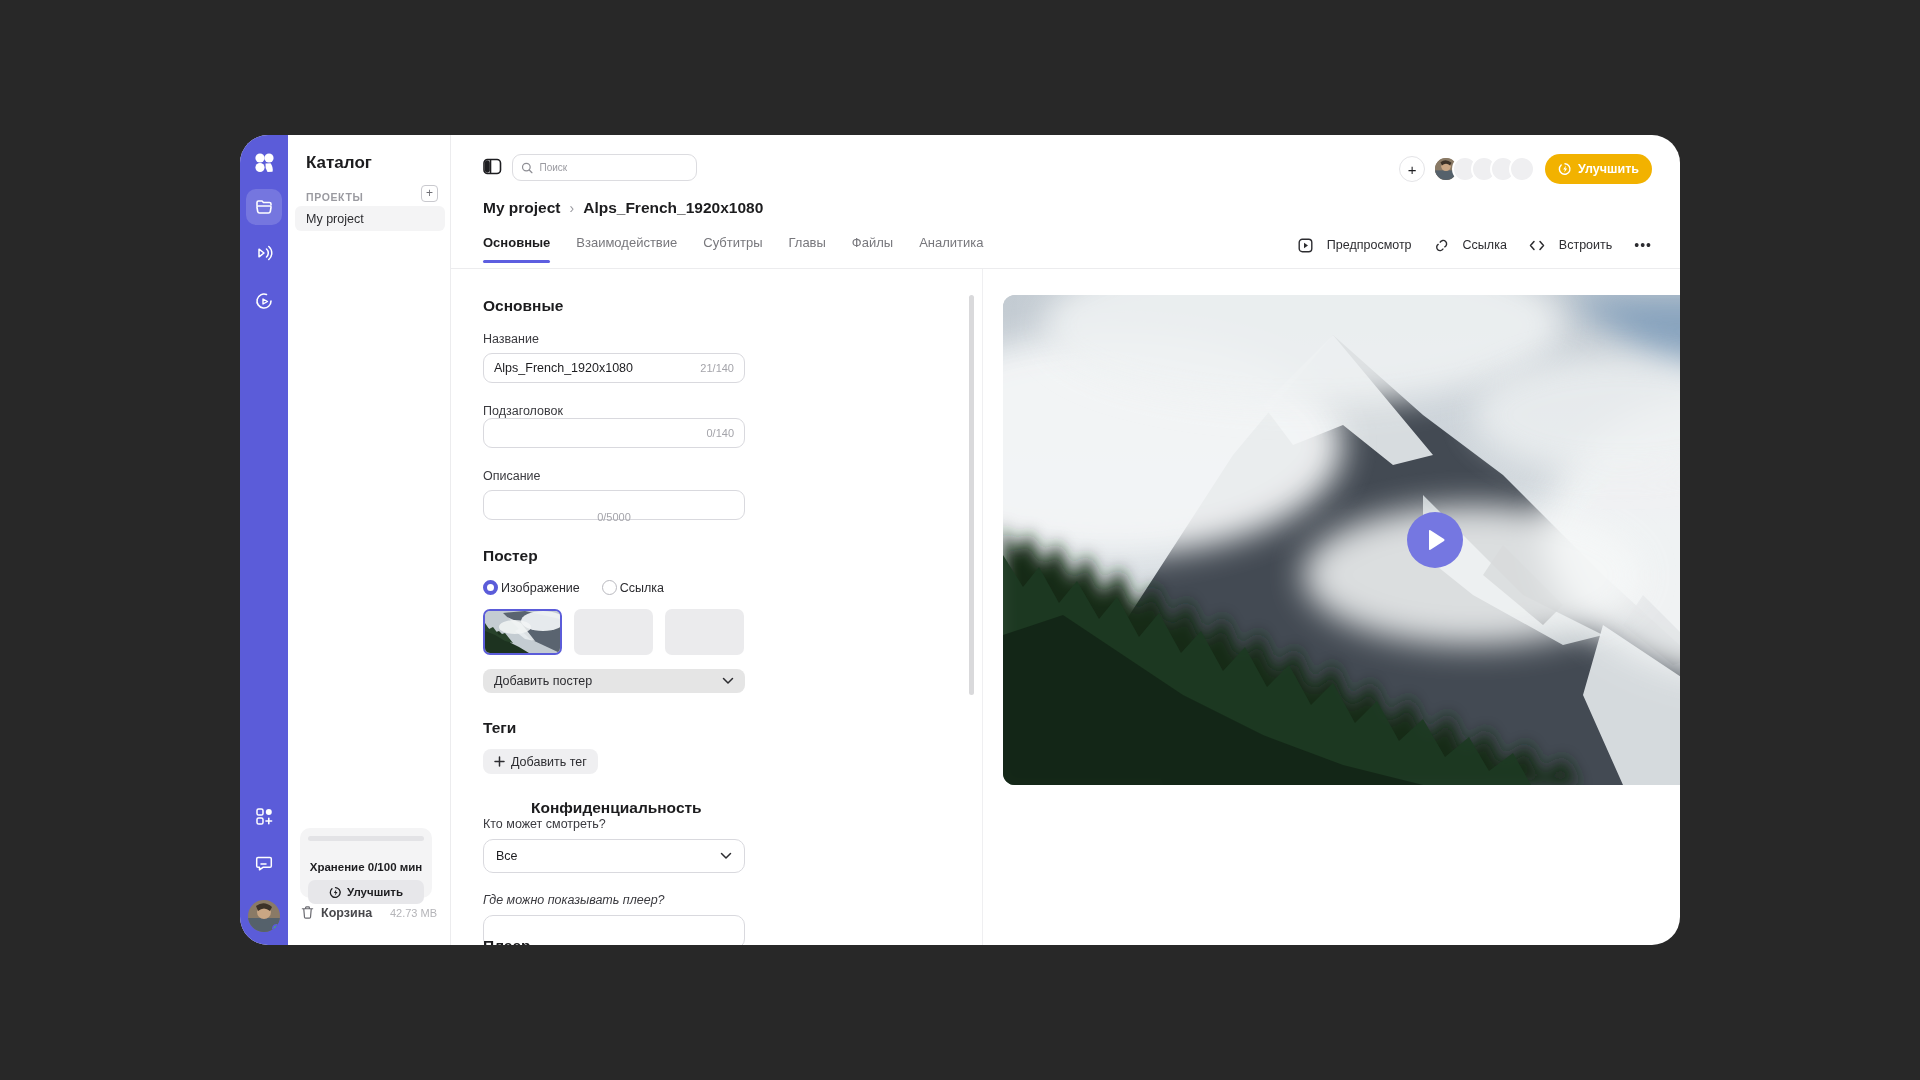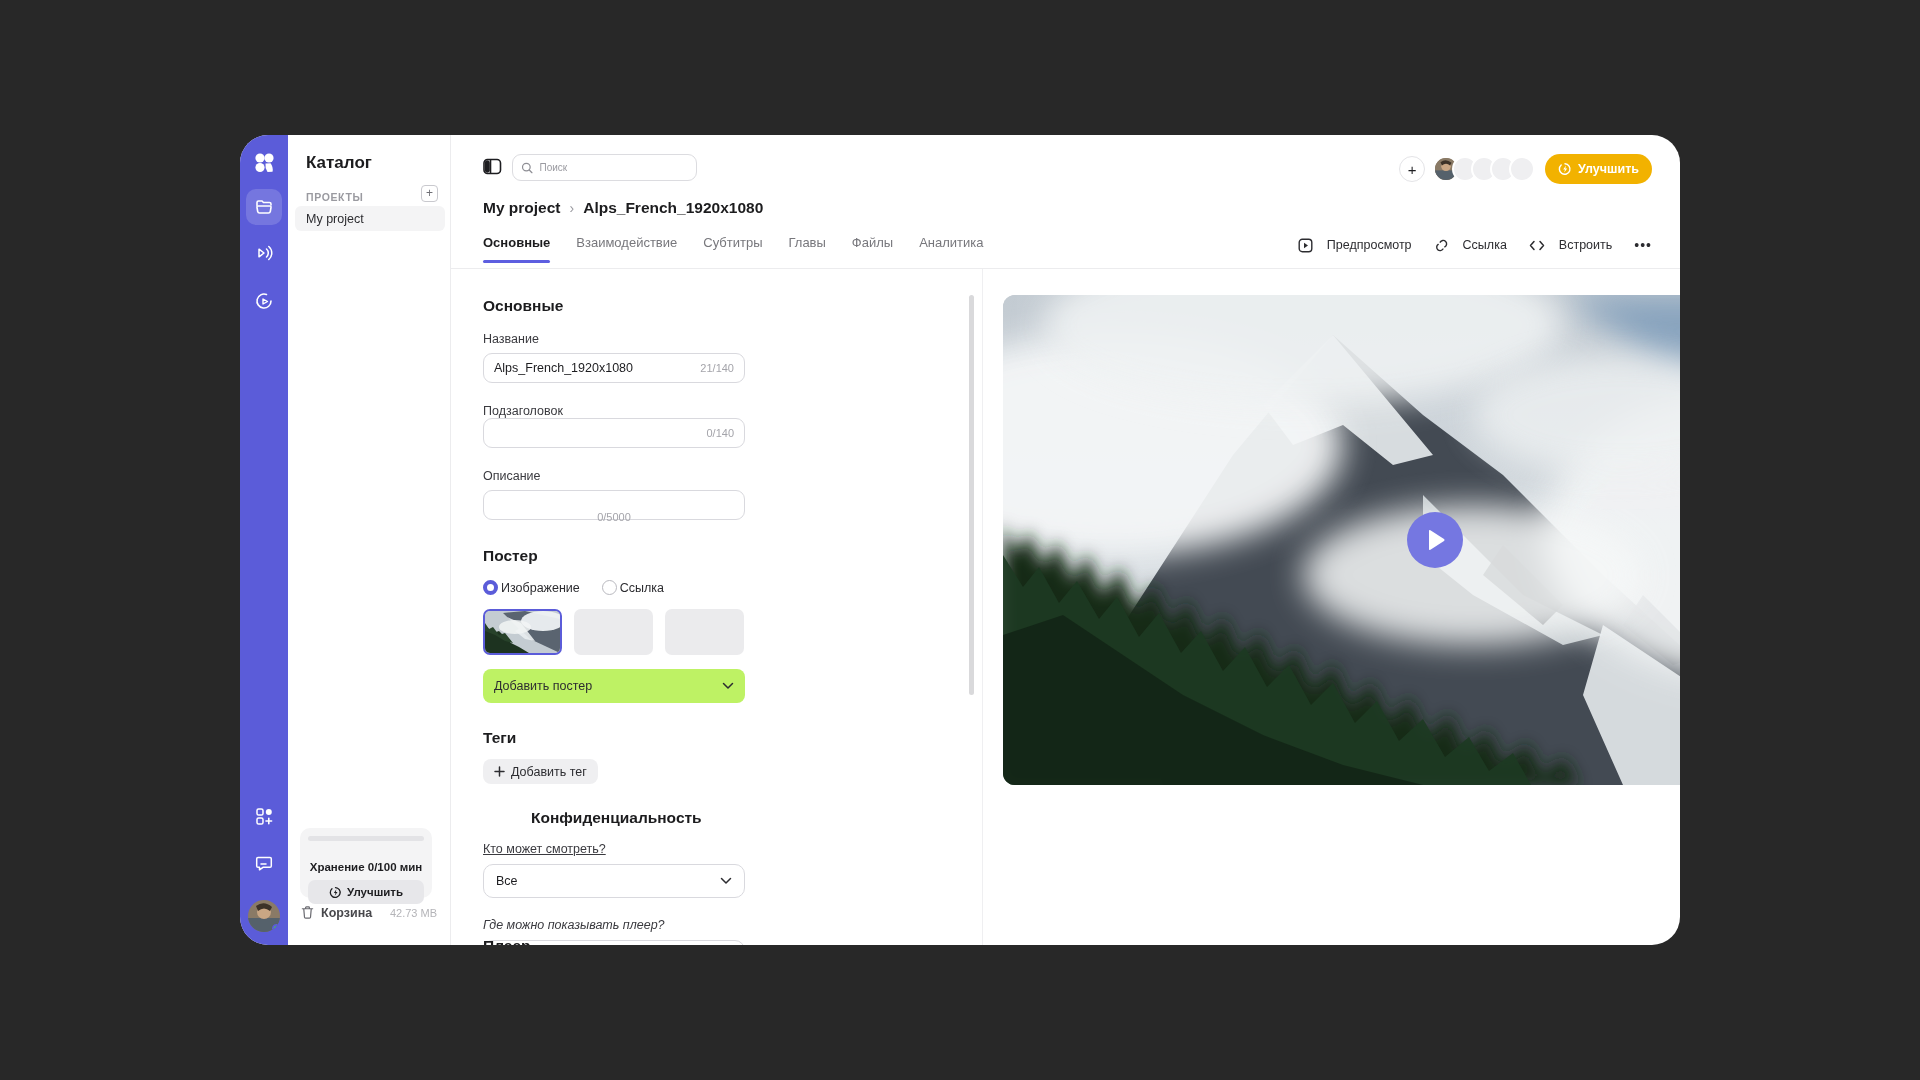--- a/index.html
+++ b/index.html
@@ -64,21 +64,21 @@
   .f-input input { border:none; outline:none; flex:1; min-width:0; font-size:12.5px; color:#1d1d20; font-family:inherit; }
   .f-counter { font-size:11px; color:#a4a4aa; white-space:nowrap; }
   .radio-row { display:flex; gap:22px; align-items:center; }
   .radio { display:flex; align-items:flex-end; gap:3px; font-size:12.5px; color:#2c2c30; cursor:pointer; }
   .rdot { width:15px; height:15px; border-radius:50%; }
   .rdot.on { background:#fff; border:4.5px solid #5b5cd9; }
   .rdot.off { background:#fff; border:1.5px solid #b9b9bf; }
   .thumbs { display:flex; gap:12px; }
   .thumb { width:79px; height:46px; border-radius:7px; background:#ebebed; cursor:pointer; }
   .thumb.sel { border:2px solid #5b5cd9; overflow:hidden; background:#cfd6da; }
-  .bar-select { width:262px; height:34px; background:#bef264; border-radius:8px; display:flex; align-items:center; padding:0 11px; font-size:12.5px; color:#2c2c30; cursor:pointer; }
+  .bar-select { width:262px; height:24px; background:#e5e5e5; border-radius:8px; display:flex; align-items:center; padding:0 11px; font-size:12.5px; color:#2c2c30; cursor:pointer; }
   .bar-select .chev { margin-left:auto; }
   .tag-chip { display:inline-flex; align-items:center; gap:6px; height:25px; padding:0 11px; background:#efeff1; border-radius:8px; font-size:12.5px; color:#2c2c30; cursor:pointer; }
   .dd { width:262px; height:34px; border:1px solid #d9d9de; border-radius:10px; display:flex; align-items:center; padding:0 12px; font-size:12.5px; color:#1d1d20; cursor:pointer; background:#fff; }
   .dd .chev { margin-left:auto; }
   .partial-h { position:absolute; left:0; top:668px; height:8px; overflow:hidden; font-size:15.5px; font-weight:700; color:#1c1c1e; }
 
   .scrollbar { position:absolute; left:518px; top:160px; width:5px; height:400px; border-radius:3px; background:#d9d9db; }
   .col-divider { position:absolute; left:531px; top:134px; bottom:0; width:1px; background:#efeff1; }
 
   
@@ -319,21 +319,21 @@
       <div class="sec-h" style="margin-top:26px;">Теги</div>
       <div class="tag-chip" style="margin-top:12px;">
         <svg class="ic" width="11" height="11" viewBox="0 0 11 11">
           <path d="M5.5 1 V10 M1 5.5 H10" stroke="#2c2c30" stroke-width="1.5" stroke-linecap="round"></path>
         </svg>
         <span>Добавить тег</span>
       </div>
 
       <div class="sec-h" style="margin-top:25px;margin-left:48px;">Конфиденциальность</div>
 
-      <div class="f-label" style="margin-top:15px;text-decoration:underline;">Кто может смотреть?</div>
+      <div class="f-label" style="">Кто может смотреть?</div>
       <div class="dd" style="margin-top:8px;">
         <span>Все</span>
         <svg class="ic chev" width="12" height="8" viewBox="0 0 12 8">
           <path d="M1.5 1.5 L6 6 L10.5 1.5" fill="none" stroke="#2c2c30" stroke-width="1.5" stroke-linecap="round" stroke-linejoin="round"></path>
         </svg>
       </div>
 
       <div class="f-label" style="margin-top:20px;font-style:italic;">Где можно показывать плеер?</div>
       <div class="dd" style="margin-top:8px;">
         

